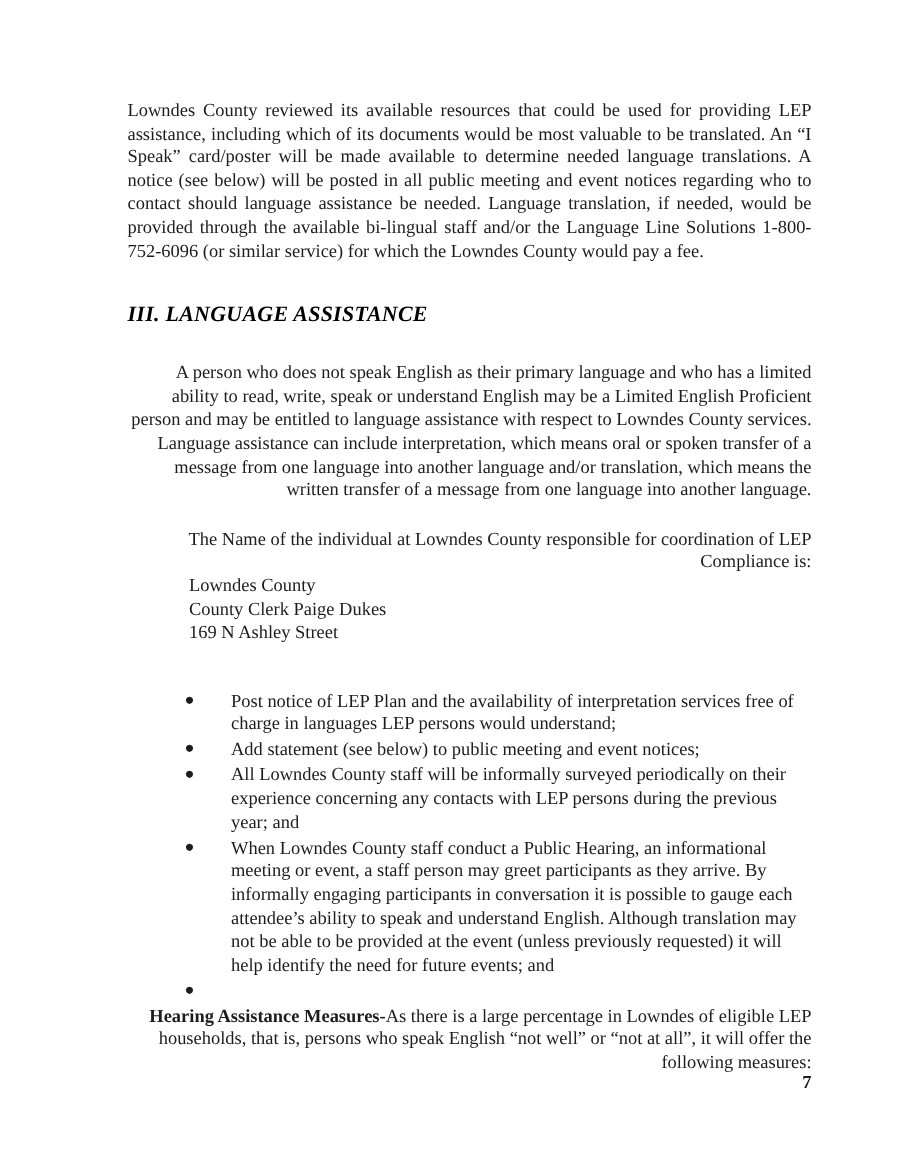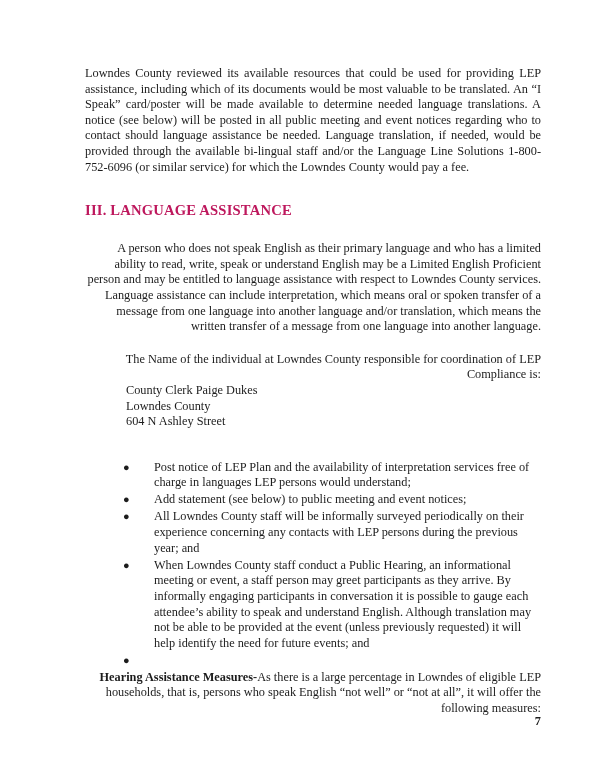--- a/index.html
+++ b/index.html
@@ -38,21 +38,22 @@
   p.justified {
     text-align: justify;
     text-justify: inter-word;
   }
   h2.section-heading {
     margin: 0;
     font-size: 14.6px;
     line-height: 19px;
     font-weight: bold;
     letter-spacing: 0.2px;
-    color: #be185d;
+    color: #000000;
+    font-style: italic;
   }
   .gap-sm { height: 13px; }
   .gap-md { height: 17px; }
   .gap-lg { height: 21px; }
   .gap-xl { height: 26px; }
 
   .address-block {
     margin: 0;
     padding: 0 0 0 41px;
     list-style: none;
@@ -106,23 +107,23 @@
 
     <div class="gap-lg"></div>
 
     <p class="body-text">A person who does not speak English as their primary language and who has a limited ability to read, write, speak or understand English may be a Limited English Proficient person and may be entitled to language assistance with respect to Lowndes County services. Language assistance can include interpretation, which means oral or spoken transfer of a message from one language into another language and/or translation, which means the written transfer of a message from one language into another language.</p>
 
     <div class="gap-md"></div>
 
     <p class="body-text">The Name of the individual at Lowndes County responsible for coordination of LEP Compliance is:</p>
 
     <ul class="address-block">
+      <li>Lowndes County</li>
       <li>County Clerk Paige Dukes</li>
-      <li>Lowndes County</li>
-      <li>604 N Ashley Street</li>
+      <li>169 N Ashley Street</li>
     </ul>
 
     <div class="gap-md"></div>
 
 
     <div class="gap-sm"></div>
 
     <ul class="bullet-list">
       <li>
         <span class="bullet-dot">●</span>

